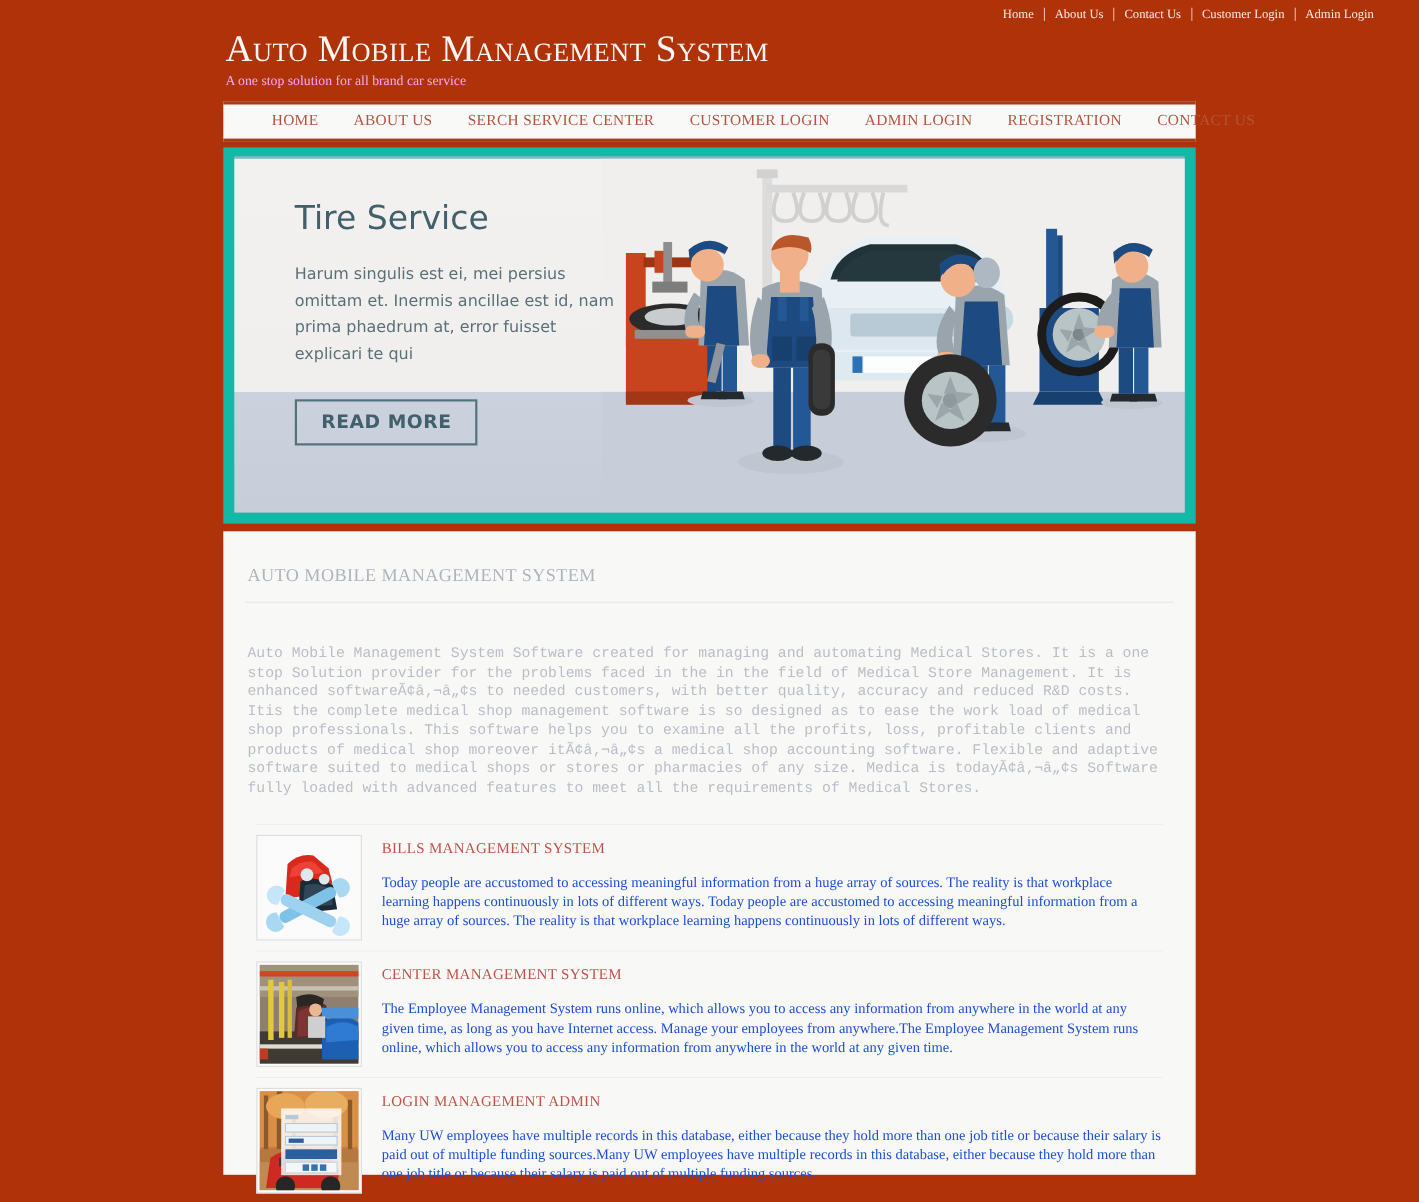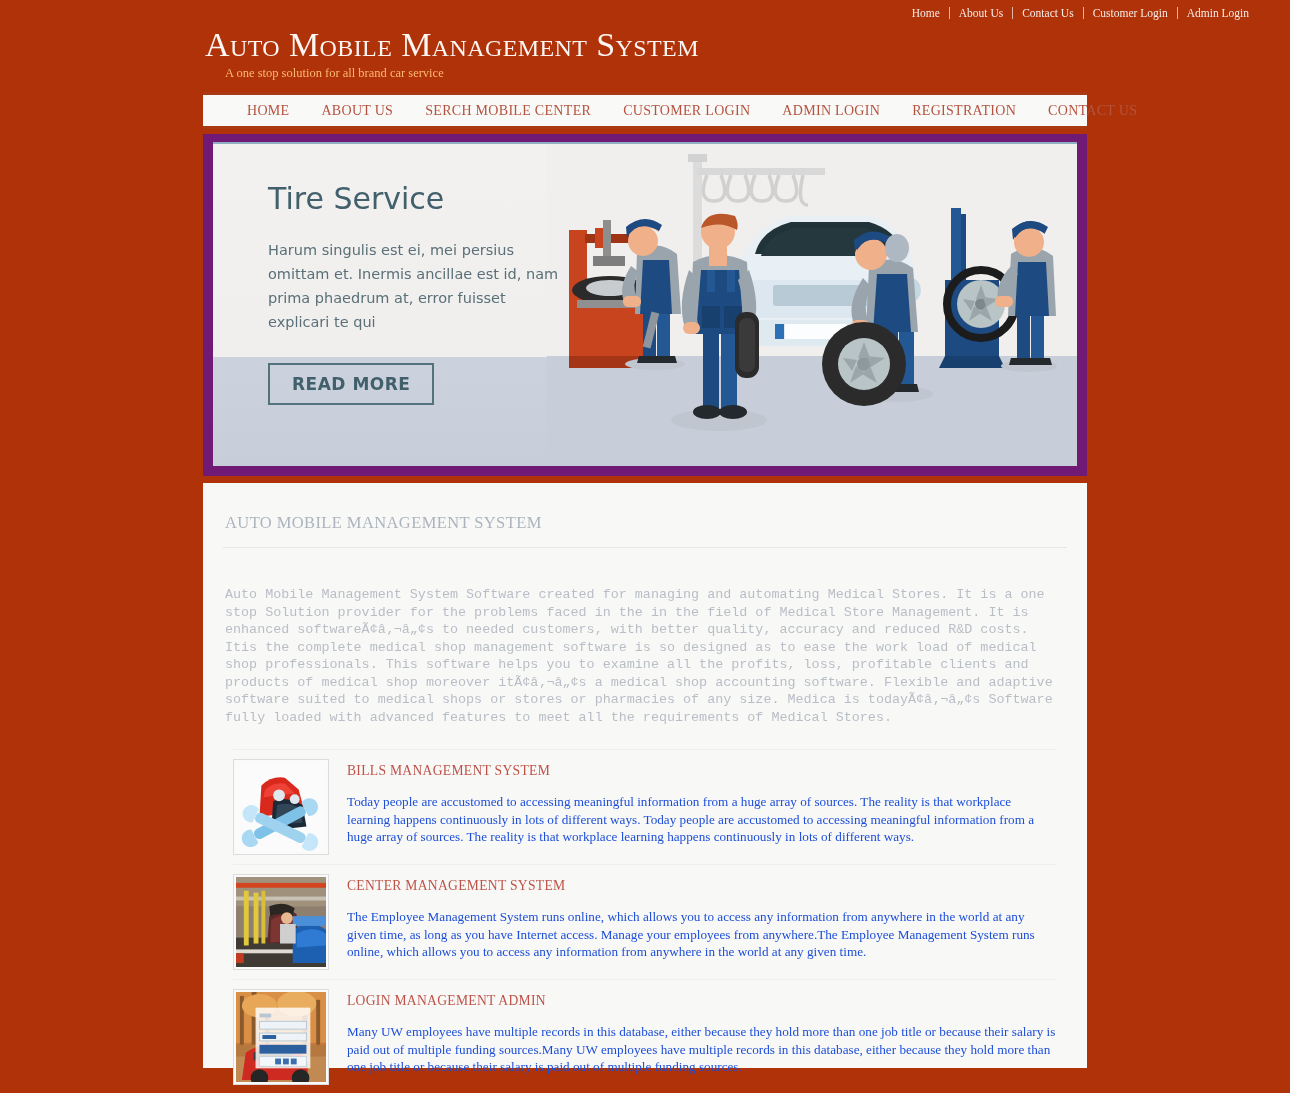--- a/index.html
+++ b/index.html
@@ -55,24 +55,23 @@
     font-size: 34px;
     color: #fdf6f3;
     font-variant: small-caps;
     letter-spacing: 0.4px;
     line-height: 38px;
     white-space: nowrap;
   }
   .brand-tagline {
     font-family: "Liberation Serif", serif;
     font-size: 12.5px;
-    color: #fdba74;
+    color: #f0abfc;
     line-height: 16px;
     margin-top: 1px;
-    margin-left: 20px;
   }
 
   
   .navwrap {
     width: 884px;
     margin-left: 203px;
     margin-top: 11px;
     background: #f9f9f8;
     border-top: 3px solid #a83a16;
     border-bottom: 3px solid #a83a16;
@@ -90,21 +89,21 @@
     letter-spacing: 0.3px;
     white-space: nowrap;
   }
   .navwrap a:first-child { padding-left: 44px; }
 
   
   .banner-card {
     width: 884px;
     margin-left: 203px;
     margin-top: 5px;
-    background: #701a75;
+    background: #14b8a6;
     padding: 8px 10px 10px 10px;
     box-sizing: border-box;
   }
   .banner {
     position: relative;
     width: 100%;
     height: 322px;
     border-top: 2px solid #8fb0c4;
     background: linear-gradient(to bottom, #f2f1ef 0%, #f0efed 66%, #ccd2dd 66%, #c8ced9 100%);
     overflow: hidden;
@@ -246,21 +245,21 @@
 </div>
 
 <div class="brand">
   <div class="brand-title">Auto Mobile Management System</div>
   <div class="brand-tagline">A one stop solution for all brand car service</div>
 </div>
 
 <div class="navwrap">
   <a href="#">HOME</a>
   <a href="#">ABOUT US</a>
-  <a href="#">SERCH MOBILE CENTER</a>
+  <a href="#">SERCH SERVICE CENTER</a>
   <a href="#">CUSTOMER LOGIN</a>
   <a href="#">ADMIN LOGIN</a>
   <a href="#">REGISTRATION</a>
   <a href="#">CONTACT US</a>
 </div>
 
 <div class="banner-card">
   <div class="banner">
 
     <div class="banner-text">

